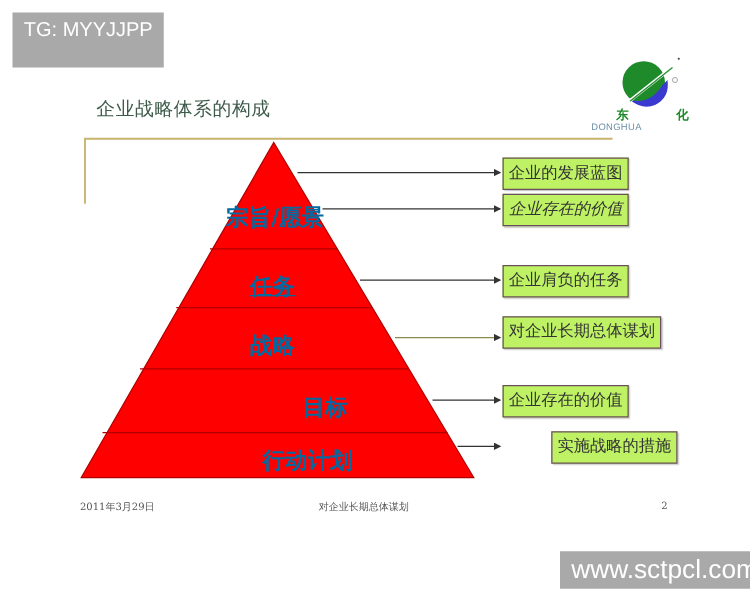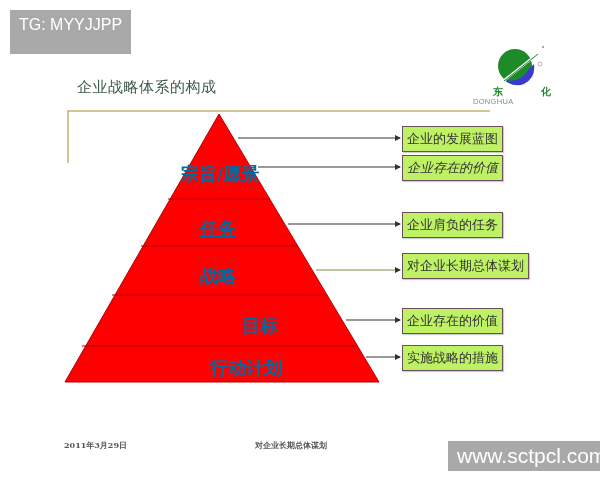--- a/index.html
+++ b/index.html
@@ -8,21 +8,21 @@
   .wm { position:absolute; background:#a9a9a9; color:#ffffff;
         font-family: "Liberation Sans", "DejaVu Sans", sans-serif; font-size:16px; line-height:28px; padding:0 9px; }
   #wm-top { left:10px; top:10px; height:44px; line-height:30px; }
   #wm-bottom { left:448px; top:441px; height:30px; line-height:30px; font-size:21px; }
   #title { position:absolute; left:77px; top:78px; font-size:15px; color:#3d5a4a; letter-spacing:0.5px; }
   svg#diagram { position:absolute; left:0; top:0; }
   .box { position:absolute; left:402px; height:24px; border:1.5px solid #6b4f5e; background:#bef264;
          font-size:13px; line-height:24px; padding:0 4px; color:#333; white-space:nowrap; box-shadow:1px 1px 1px #ccc; }
   .band-label { position:absolute; color:#0369a1; font-family:"DejaVu Sans", sans-serif; font-weight:bold;
                 font-size:18px; text-align:center; width:120px; }
-  .footer { position:absolute; top:440px; font-size:8px; color:#555;font-weight:bold; }
+  .footer { position:absolute; top:400px; font-size:8px; color:#555; }
   #logo { position:absolute; left:490px; top:44px; width:60px; height:64px; }
   #logo-cn { position:absolute; left:493px; top:85px; width:58px; font-family:"DejaVu Sans", sans-serif;
              font-size:10px; font-weight:bold; color:#1e8a2a; display:flex; justify-content:space-between; }
   #logo-en { position:absolute; left:473px; top:97px; font-family:"Liberation Sans", sans-serif; font-size:7.5px; color:#6b8fa8; letter-spacing:0.3px; }
 </style>
 </head>
 <body>
 
 <div id="wm-top" class="wm">TG: MYYJJPP</div>
 
@@ -70,19 +70,19 @@
 <div class="band-label" style="left:158px; top:217px;text-decoration:underline;">任务</div>
 <div class="band-label" style="left:158px; top:264px;">战略</div>
 <div class="band-label" style="left:158px; top:314px;text-align:right;">目标</div>
 <div class="band-label" style="left:162px; top:356px;text-align:right;">行动计划</div>
 
 <div class="box" style="top:126px;">企业的发展蓝图</div>
 <div class="box" style="top:155px;font-style:italic;">企业存在的价值</div>
 <div class="box" style="top:212px;">企业肩负的任务</div>
 <div class="box" style="top:253px;">对企业长期总体谋划</div>
 <div class="box" style="top:308px;">企业存在的价值</div>
-<div class="box" style="top:345px;">实施战略的措施</div>
+<div class="box" style="top:345px;margin-left:39px;">实施战略的措施</div>
 
 <div class="footer" style="left:64px;">2011年3月29日</div>
 <div class="footer" style="left:255px;">对企业长期总体谋划</div>
 <div class="footer" style="left:529px;">2</div>
 
 <div id="wm-bottom" class="wm">www.sctpcl.com</div>
 
 </body></html>

